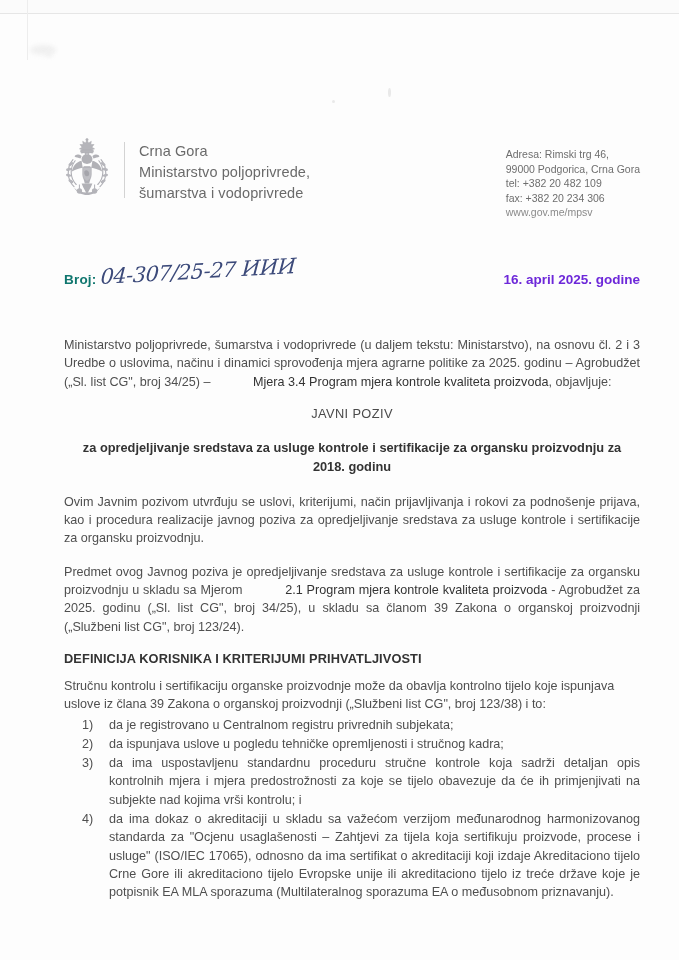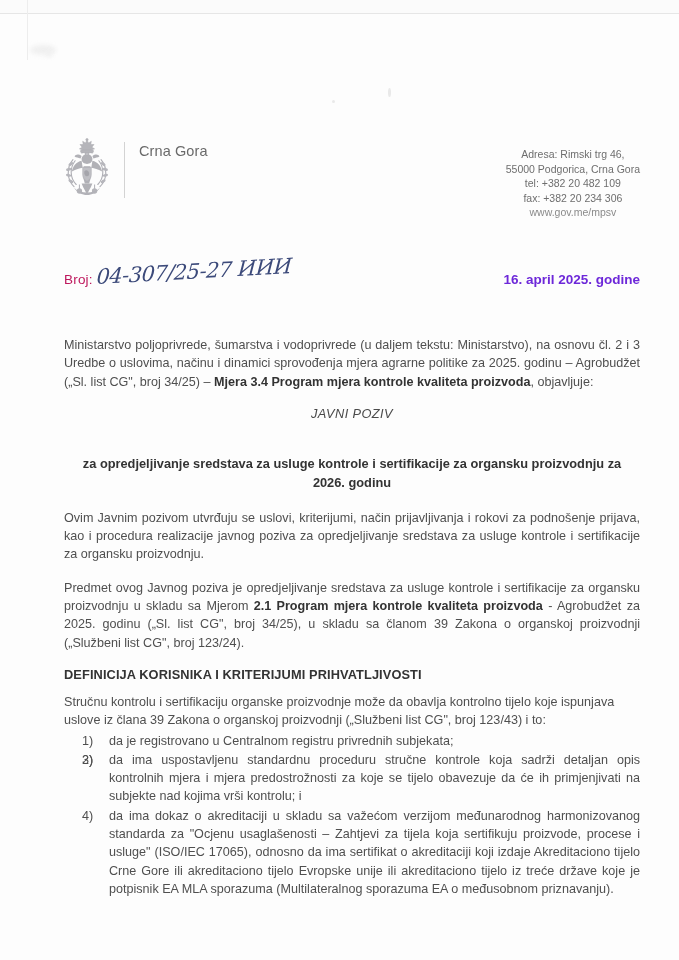--- a/index.html
+++ b/index.html
@@ -81,21 +81,21 @@
   }
   .brand-lines .bl {
     font-size: 14.5px;
     line-height: 21px;
     color: #6a6a6a;
     letter-spacing: .1px;
     white-space: nowrap;
   }
 
   .contact {
-    text-align: center;
+    text-align: left;
     padding-top: 9px;
   }
   .contact .cl {
     font-size: 10.5px;
     line-height: 14.6px;
     color: #6e6e6e;
     white-space: nowrap;
   }
   .contact .cl.web { color: #8a8a8a; }
 
@@ -105,22 +105,22 @@
     left: 64px;
     top: 268px;
     width: 576px;
     display: flex;
     align-items: baseline;
     justify-content: space-between;
   }
   .broj-wrap { display: flex; align-items: baseline; }
   .broj-label {
     font-size: 13.5px;
-    font-weight: normal;
-    color: #be185d;
+    font-weight: bold;
+    color: #0f766e;
     letter-spacing: .2px;
     text-align: center;
   }
   .broj-hand {
     font-family: "DejaVu Serif", serif;
     font-style: italic;
     font-size: 21px;
     line-height: 18px;
     color: #3c4a7a;
     margin-left: 3px;
@@ -143,32 +143,31 @@
     top: 336px;
     width: 576px;
   }
   p.para {
     margin: 0 0 15px 0;
     font-size: 12.6px;
     line-height: 18.3px;
     text-align: justify;
     color: #4f4f4f;
   }
-  p.para b { color: #333333; font-weight: bold; }
+  p.para b { color: #333333; font-weight: normal; margin-left: 39px; }
 
   .title-block {
     margin: 9px 0 17px 0;
     text-align: center;
   }
   .title-main {
     font-size: 12.8px;
     color: #4a4a4a;
     letter-spacing: .4px;
-    margin-bottom: 33px;
-    font-style: italic;
+    margin-bottom: 17px;
   }
   .title-sub {
     font-size: 12.8px;
     font-weight: bold;
     color: #333333;
     line-height: 19px;
     padding: 0 4px;
   }
 
   h2.section {
@@ -283,58 +282,60 @@
           <rect x="63" y="86" width="2" height="10"></rect>
         </g>
 
         <path d="M26 92 C38 104 62 104 74 92 C62 110 38 110 26 92z" fill="#85858e"></path>
       </svg>
 
       <div class="brand-rule"></div>
 
       <div class="brand-lines">
         <div class="bl">Crna Gora</div>
+        <div class="bl">Ministarstvo  poljoprivrede,</div>
+        <div class="bl">šumarstva i vodoprivrede</div>
       </div>
     </div>
 
     <div class="contact">
       <div class="cl">Adresa: Rimski trg 46,</div>
-      <div class="cl">55000 Podgorica, Crna Gora</div>
+      <div class="cl">99000 Podgorica, Crna Gora</div>
       <div class="cl">tel: +382 20 482 109</div>
       <div class="cl">fax: +382 20 234 306</div>
       <div class="cl web">www.gov.me/mpsv</div>
     </div>
   </div>
 
   <div class="refline">
     <div class="broj-wrap">
       <span class="broj-label">Broj:</span>
       <span class="broj-hand">04-307/25-27 ИИИ</span>
     </div>
     <div class="docdate">16. april 2025. godine</div>
   </div>
 
   <div class="body">
 
     <p class="para"><span>Ministarstvo poljoprivrede, šumarstva i vodoprivrede (u daljem tekstu: Ministarstvo), na osnovu čl. 2 i 3 Uredbe o uslovima, načinu i dinamici sprovođenja mjera agrarne politike za 2025. godinu – Agrobudžet („Sl. list CG", broj 34/25) – </span><b>Mjera 3.4 Program mjera kontrole kvaliteta proizvoda</b><span>, objavljuje:</span></p>
 
     <div class="title-block">
       <div class="title-main">JAVNI POZIV</div>
-      <div class="title-sub">za opredjeljivanje sredstava za usluge kontrole i sertifikacije za organsku proizvodnju za 2026. godinu</div>
+      <div class="title-sub">za opredjeljivanje sredstava za usluge kontrole i sertifikacije za organsku proizvodnju za 2018. godinu</div>
     </div>
 
     <p class="para">Ovim Javnim pozivom utvrđuju se uslovi, kriterijumi, način prijavljivanja i rokovi za podnošenje prijava, kao i procedura realizacije javnog poziva za opredjeljivanje sredstava za usluge kontrole i sertifikacije za organsku proizvodnju.</p>
 
     <p class="para"><span>Predmet ovog Javnog poziva je opredjeljivanje sredstava za usluge kontrole i sertifikacije za organsku proizvodnju u skladu sa Mjerom </span><b>2.1 Program mjera kontrole kvaliteta proizvoda</b><span> - Agrobudžet za 2025. godinu („Sl. list CG", broj 34/25), u skladu sa članom 39 Zakona o organskoj proizvodnji („Službeni list CG", broj 123/24).</span></p>
 
     <h2 class="section">DEFINICIJA KORISNIKA I KRITERIJUMI PRIHVATLJIVOSTI</h2>
 
-    <p class="lead">Stručnu kontrolu i sertifikaciju organske proizvodnje može da obavlja kontrolno tijelo koje ispunjava uslove iz člana 39 Zakona o organskoj proizvodnji („Službeni list CG", broj 123/43) i to:</p>
+    <p class="lead">Stručnu kontrolu i sertifikaciju organske proizvodnje može da obavlja kontrolno tijelo koje ispunjava uslove iz člana 39 Zakona o organskoj proizvodnji („Službeni list CG", broj 123/38) i to:</p>
 
     <ol class="crit">
       <li><span class="num">1)</span><span>da je registrovano u Centralnom registru privrednih subjekata;</span></li>
-      <li><span class="num">2)</span></li>
+      <li><span class="num">2)</span><span>da ispunjava uslove u pogledu tehničke opremljenosti i stručnog kadra;</span></li>
       <li><span class="num">3)</span><span>da ima uspostavljenu standardnu proceduru stručne kontrole koja sadrži detaljan opis kontrolnih mjera i mjera predostrožnosti za koje se tijelo obavezuje da će ih primjenjivati na subjekte nad kojima vrši kontrolu; i</span></li>
       <li><span class="num">4)</span><span>da ima dokaz o akreditaciji u skladu sa važećom verzijom međunarodnog harmonizovanog standarda za "Ocjenu usaglašenosti – Zahtjevi za tijela koja sertifikuju proizvode, procese i usluge" (ISO/IEC 17065), odnosno da ima sertifikat o akreditaciji koji izdaje Akreditaciono tijelo Crne Gore ili akreditaciono tijelo Evropske unije ili akreditaciono tijelo iz treće države koje je potpisnik EA MLA sporazuma (Multilateralnog sporazuma EA o međusobnom priznavanju).</span></li>
     </ol>
 
   </div>
 </div>
 
 </body></html>

